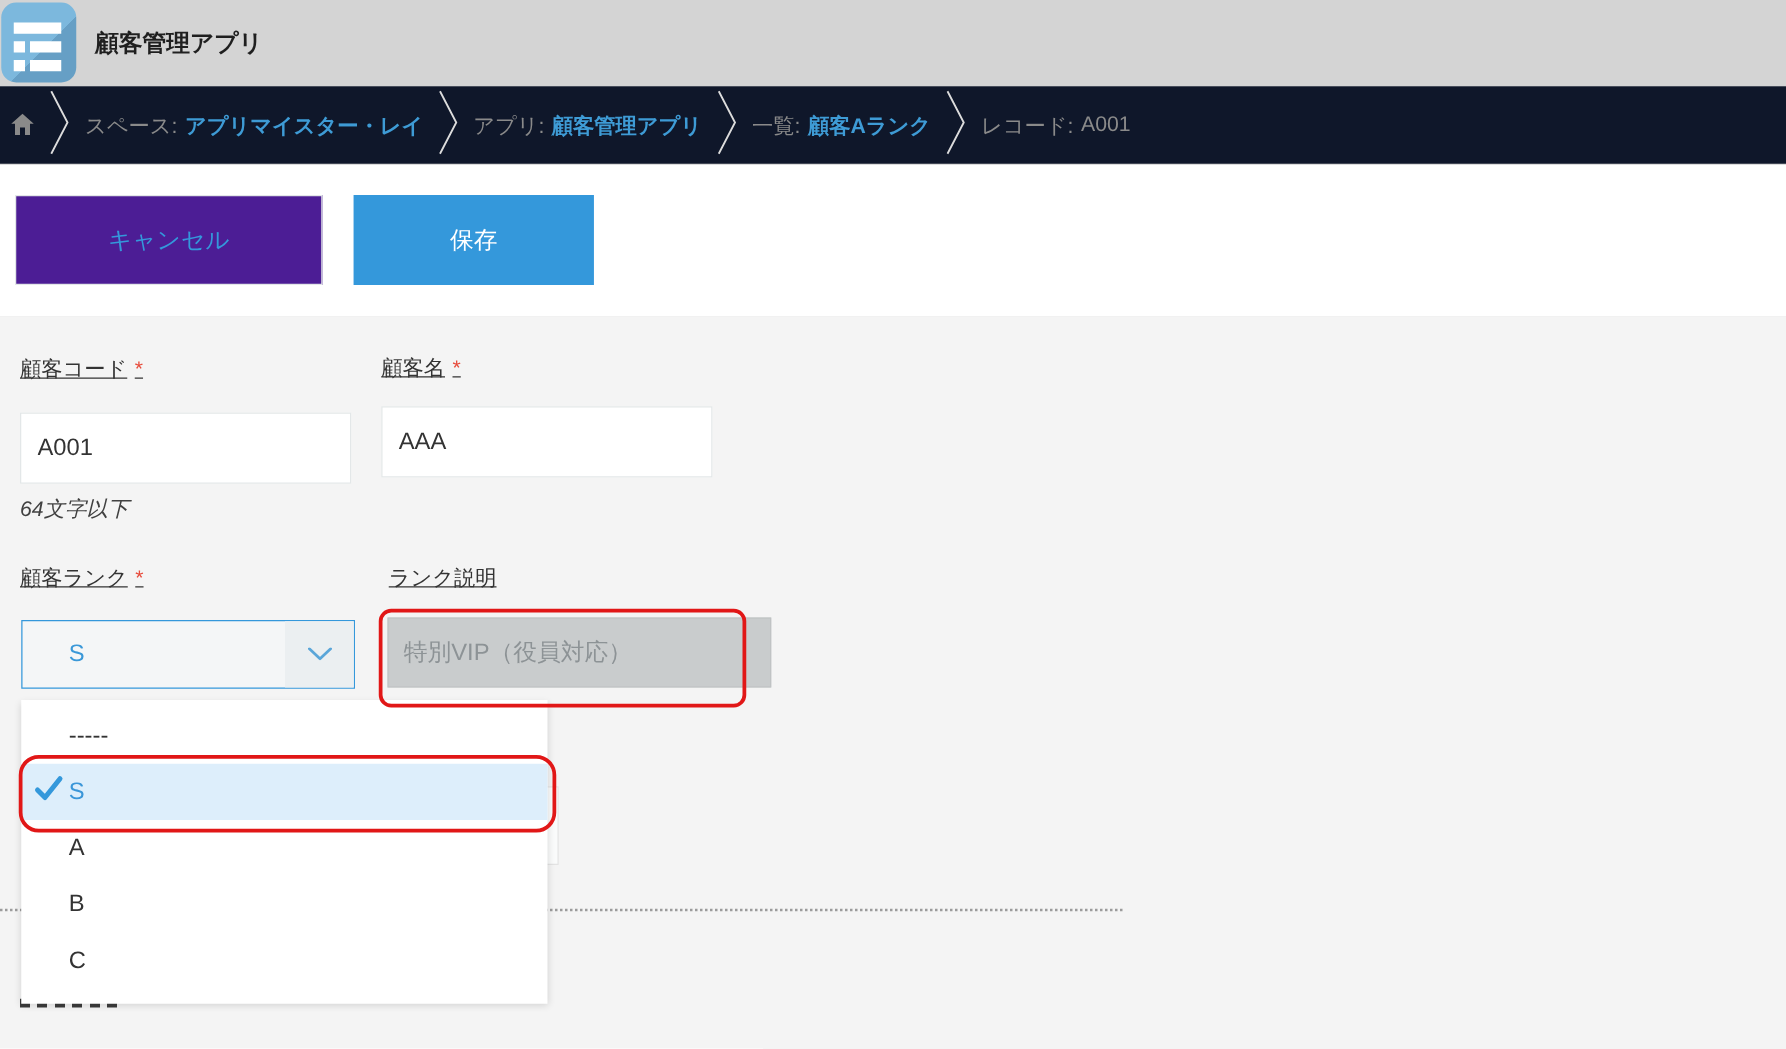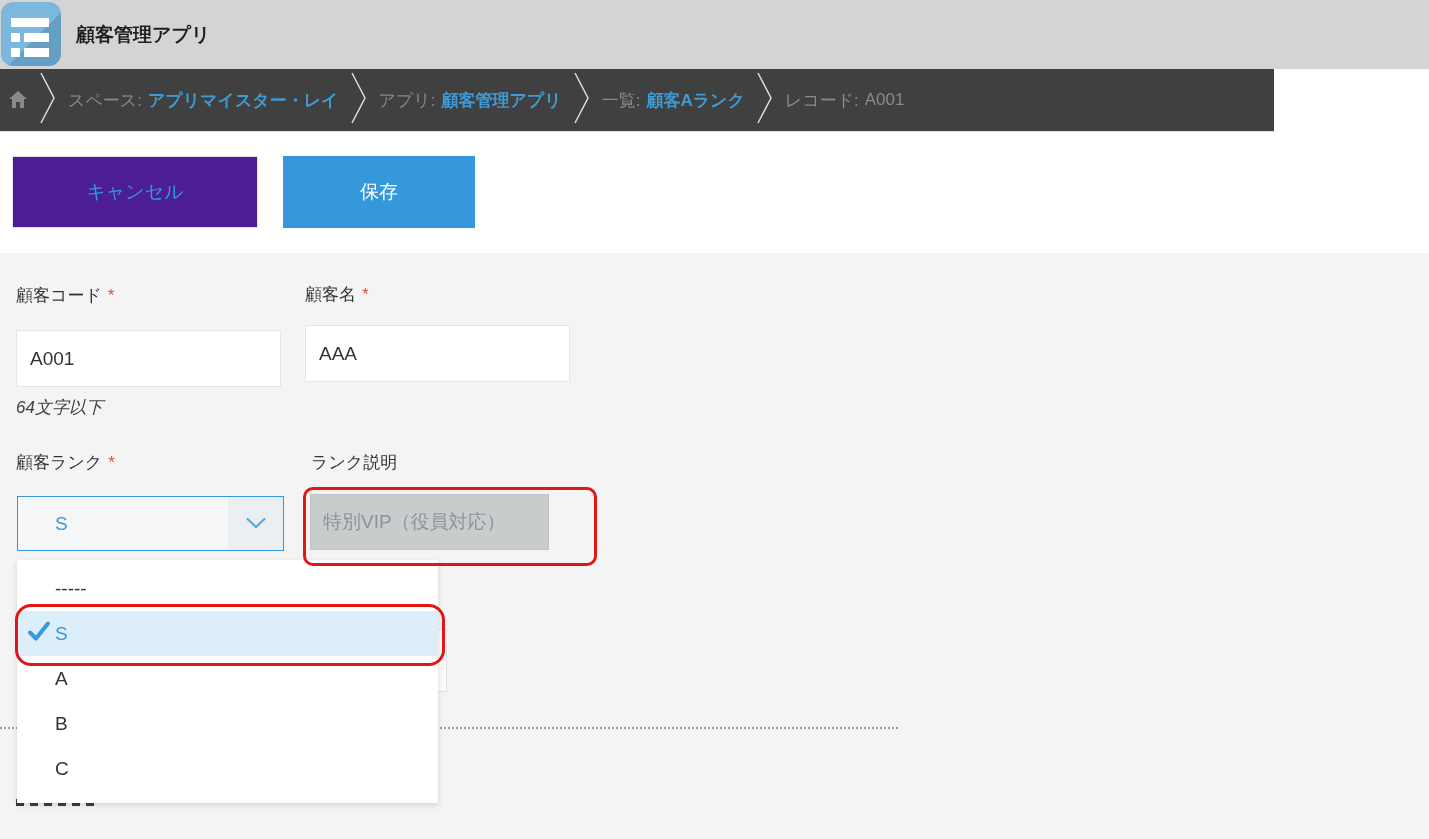--- a/index.html
+++ b/index.html
@@ -16,55 +16,55 @@
   }
   .app-icon .bar{position:absolute; background:#fff;}
   .app-icon .b1{left:10px; top:16px; width:38px; height:9px;}
   .app-icon .b2a{left:10px; top:31px; width:9px;  height:9px;}
   .app-icon .b2b{left:23px; top:31px; width:25px; height:9px;}
   .app-icon .b3a{left:10px; top:46px; width:9px;  height:9px;}
   .app-icon .b3b{left:23px; top:46px; width:25px; height:9px;}
   .app-title{position:absolute; left:76px; top:0; height:69px; display:flex; align-items:center;
     font-size:19px; font-weight:bold; color:#1f1f1f;}
   
-  .breadcrumb{position:absolute; left:0; top:69px; width:1274px; height:63px;
-    border-bottom:1px solid #dcdcdc; background:#404040; display:flex; align-items:center; padding-left:8px; box-sizing:border-box;}
+  .breadcrumb{position:absolute; left:0; top:69px; width:1429px; height:63px;
+    border-bottom:1px solid #dcdcdc; background:#0f172a; display:flex; align-items:center; padding-left:8px; box-sizing:border-box;}
   .crumb{display:flex; align-items:center; font-size:17px; white-space:nowrap;}
   .crumb .prefix{color:#8a8a8a; margin-right:6px;}
   .crumb .link{color:#3e9bd5; cursor:pointer;font-weight:bold;}
   .crumb .current{color:#8a8a8a;}
   .bc-sep{margin:0 12px; flex:0 0 auto;}
   
   .toolbar{position:absolute; left:0; top:132px; width:1429px; height:121px; background:#fff; border-bottom:1px solid #e4e4e4;}
   .btn{position:absolute; top:24px; height:72px; display:flex; align-items:center; justify-content:center;
     font-size:19px; box-sizing:border-box; cursor:pointer;}
   .btn-cancel{left:12px; width:246px; background:#4c1d95; border:1px solid #e3e7e8; color:#3498db;}
   .btn-save{left:283px; width:192px; background:#3498db; border:1px solid #3498db; color:#fff;}
   
   .form-area{position:absolute; left:0; top:253px; width:1429px; height:586px; background:#f4f4f4;}
-  .field-label{position:absolute; font-size:17px; color:#333; white-space:nowrap;}
+  .field-label{position:absolute; font-size:17px; color:#333; white-space:nowrap;text-decoration:underline;}
   .req{color:#e74c3c; margin-left:6px;}
   .text-input{
     position:absolute; width:265px; height:57px; box-sizing:border-box;
     border:1px solid #e3e7e8; background:#fff; font-family:"Liberation Sans", sans-serif;
     font-size:19px; color:#333; padding:0 0 0 13px; outline:none;
   }
   .hint{position:absolute; font-size:17px; color:#414141;font-style:italic;}
   
   .select-box{
     position:absolute; left:17px; top:243px; width:267px; height:55px; box-sizing:border-box;
     border:1px solid #3498db; background:#f4f6f7; cursor:pointer;
   }
   .select-box .arrow-zone{position:absolute; right:0; top:0; width:55px; height:100%; background:#ebeff1;
     display:flex; align-items:center; justify-content:center;}
   .select-box .sel-value{position:absolute; left:37px; top:0; height:100%; display:flex; align-items:center;
     font-size:19px; color:#3a98d8;}
   
   .disabled-field{
-    position:absolute; left:310px; top:241px; width:239px; height:56px; box-sizing:border-box;
+    position:absolute; left:310px; top:241px; width:307px; height:56px; box-sizing:border-box;
     background:#c9cccd; border:1px solid #c0c3c4; display:flex; align-items:center;
     font-size:19px; color:#8d9396; padding-left:12px;
   }
   
   .dropdown-panel{
     position:absolute; left:17px; top:307px; width:421px; height:243px; background:#fff;
     box-shadow:0 2px 6px rgba(0,0,0,0.14); z-index:5; padding-top:6px; box-sizing:border-box;
   }
   .dd-option{height:45px; display:flex; align-items:center; padding-left:38px; font-size:19px; color:#333;
     cursor:pointer; position:relative;}

